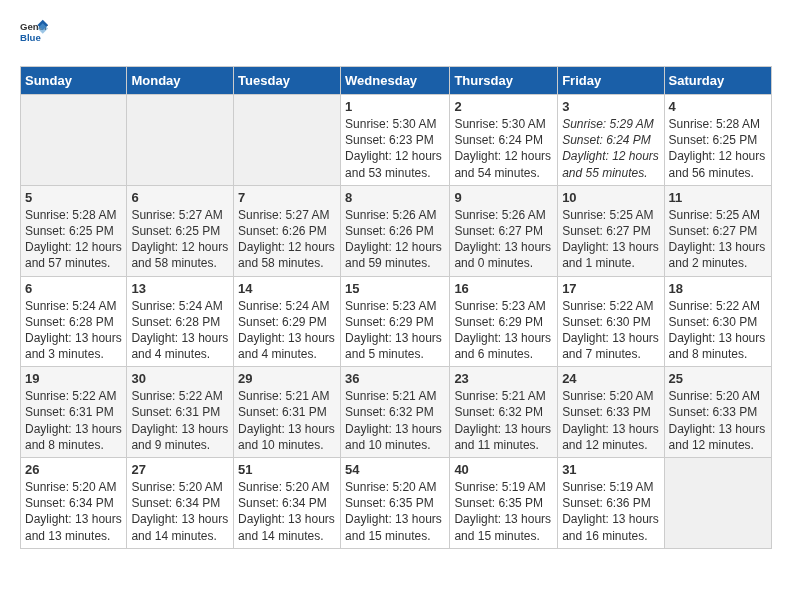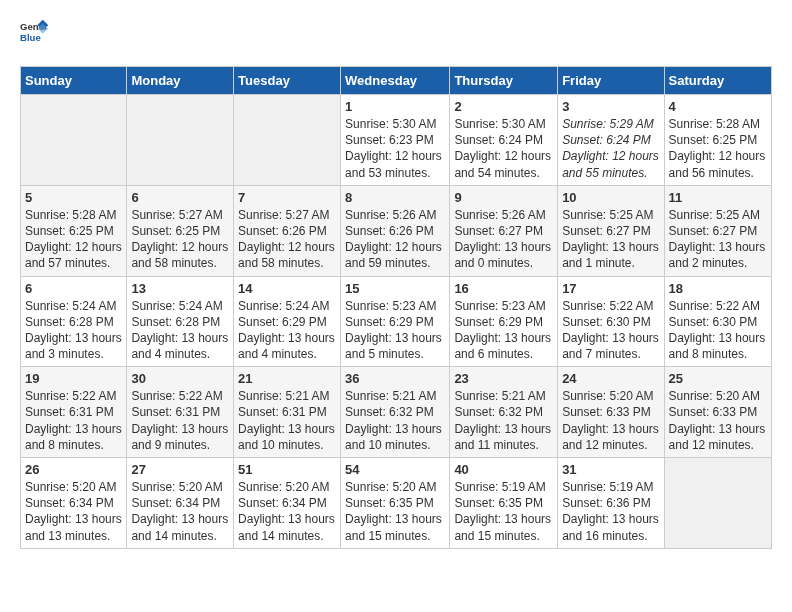--- a/index.html
+++ b/index.html
@@ -260,21 +260,21 @@
 and 8 minutes.</div>
           </td>
           <td>
             <span class="day-number">30</span>
             <div class="day-info" style="white-space: pre-line;">Sunrise: 5:22 AM
 Sunset: 6:31 PM
 Daylight: 13 hours
 and 9 minutes.</div>
           </td>
           <td>
-            <span class="day-number">21</span>
+            <span class="day-number">29</span>
             <div class="day-info" style="white-space: pre-line;">Sunrise: 5:21 AM
 Sunset: 6:31 PM
 Daylight: 13 hours
 and 10 minutes.</div>
           </td>
           <td>
             <span class="day-number">36</span>
             <div class="day-info" style="white-space: pre-line;">Sunrise: 5:21 AM
 Sunset: 6:32 PM
 Daylight: 13 hours

